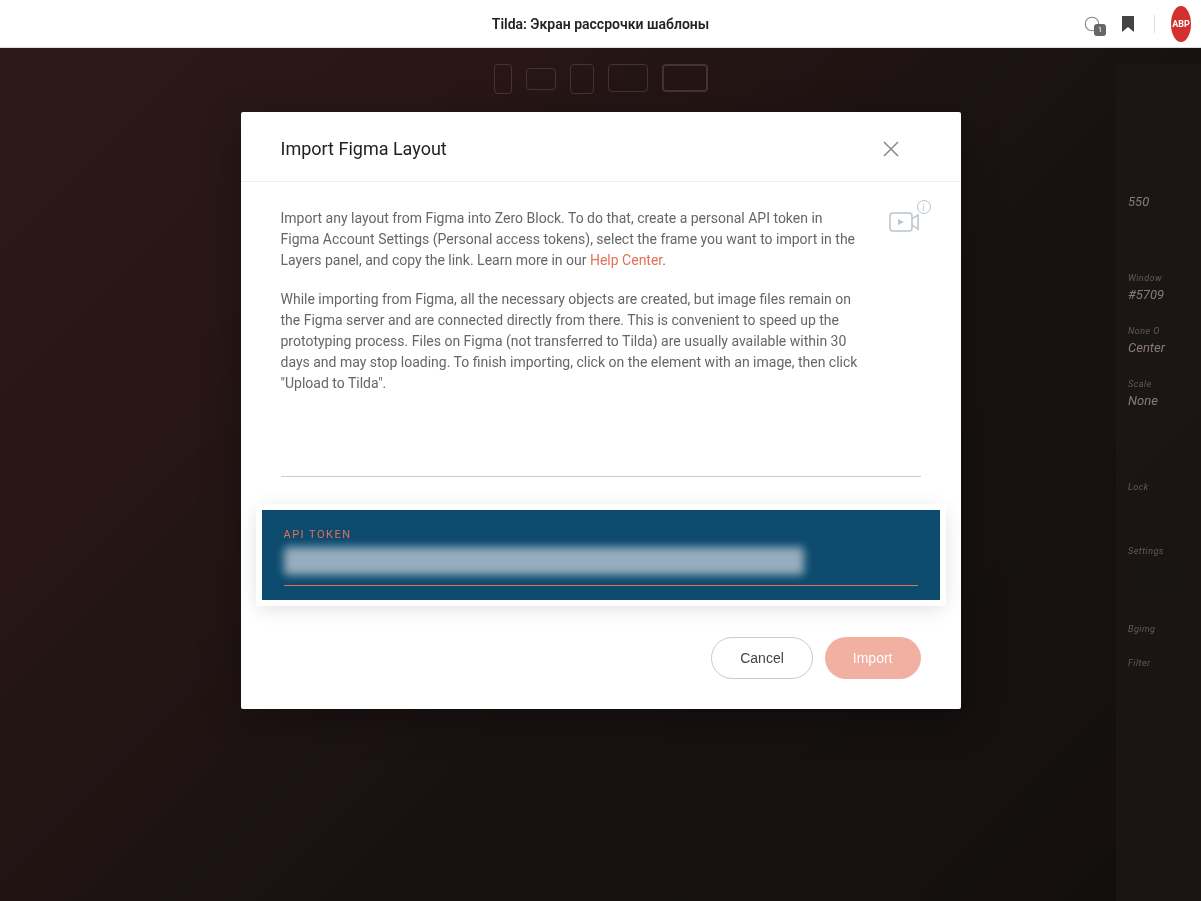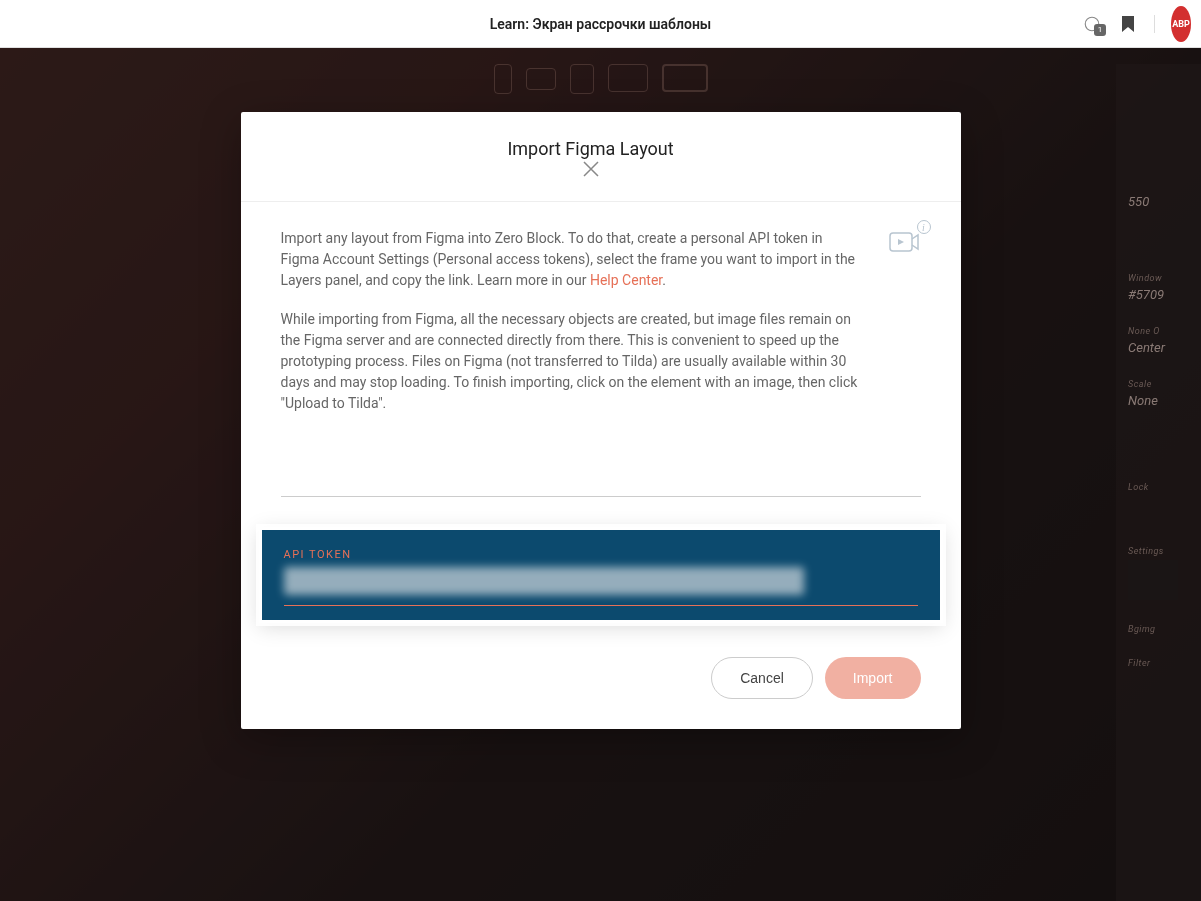--- a/index.html
+++ b/index.html
@@ -166,21 +166,20 @@
       background: #fff;
       border-radius: 2px;
       box-shadow: 0 10px 40px rgba(0,0,0,0.3);
     }
     .modal-header {
       display: flex;
       align-items: center;
       justify-content: space-between;
       padding: 26px 60px 22px 40px;
       border-bottom: 1px solid #eee;
-      flex-direction: column;
     }
     .modal-title {
       font-size: 18px;
       color: #222;
       font-weight: 400;
     }
     .close-btn {
       width: 20px;
       height: 20px;
       cursor: pointer;
@@ -302,21 +301,21 @@
     .btn-import {
       background: #e67057;
       color: #fff;
       opacity: 0.55;
     }
   </style>
 </head>
 <body>
 
 <div class="top-bar">
-  <div class="page-title">Learn: Экран рассрочки шаблоны</div>
+  <div class="page-title">Tilda: Экран рассрочки шаблоны</div>
   <div class="top-icons">
     <div class="top-icon chat-icon">
       <svg width="18" height="18" viewBox="0 0 24 24">
           <circle cx="12" cy="12" r="9" stroke-width="1.5"></circle>
         </svg>
       <div class="badge">1</div>
     </div>
     <div class="top-icon bookmark-icon">
       <svg width="14" height="18" viewBox="0 0 14 18">
           <path d="M1 1 H13 V17 L7 12 L1 17 Z"></path>

